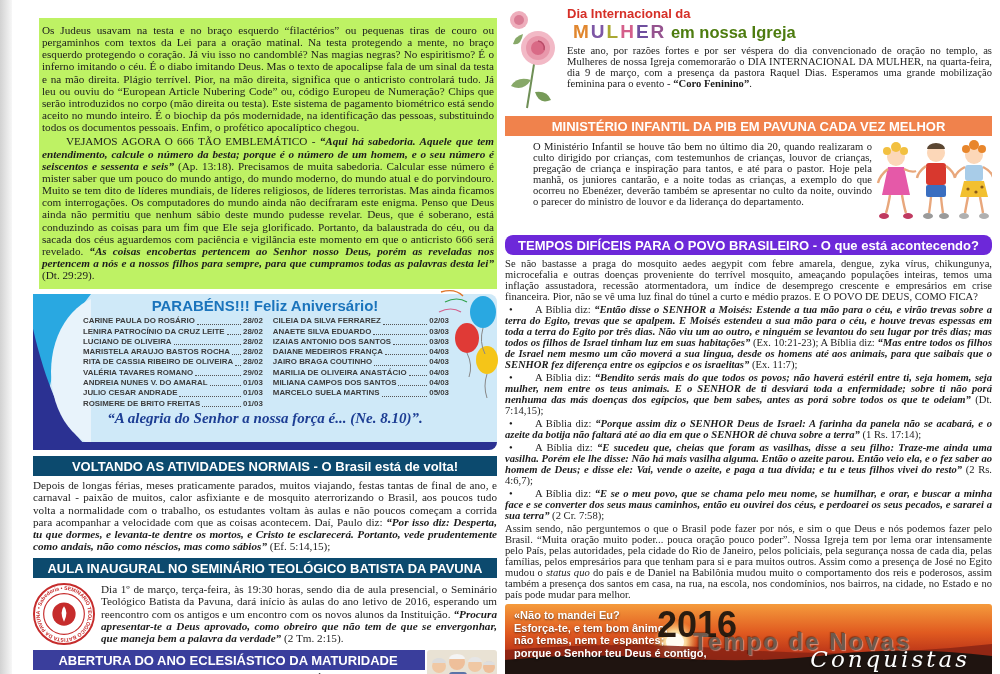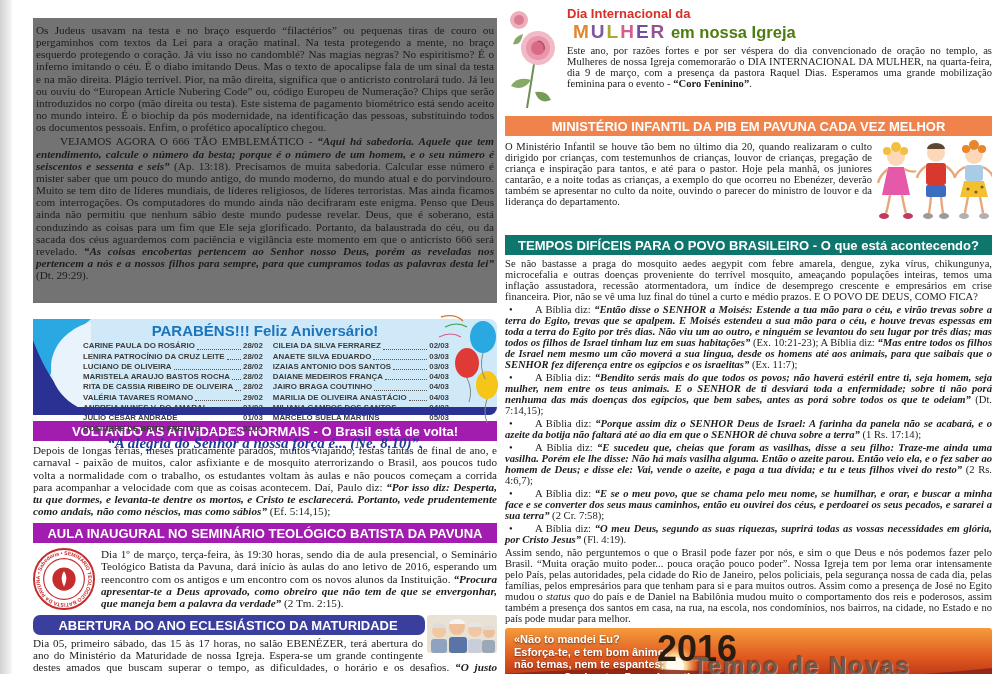--- a/index.html
+++ b/index.html
@@ -4,68 +4,68 @@
 <style>
   html,body{margin:0;padding:0;}
   body{width:1000px;height:674px;background:#ffffff;position:relative;overflow:hidden;
        font-family:"Liberation Serif",serif;}
   .page{position:absolute;inset:0;}
   .page-edge{position:absolute;left:0;top:0;width:12px;height:100%;
              background:linear-gradient(90deg,#d2d2d2,#f7f7f7);}
   .col-left{position:absolute;left:33px;top:0;width:464px;}
   .col-right{position:absolute;left:505px;top:0;width:487px;}
 
-  .cream{background:#737373;padding:4px 3px 20px 3px;margin-top:18px;}
+  .cream{background:#bef264;padding:4px 3px 6px 3px;margin-top:18px;margin-left:6px;}
   .body-l{font-size:11.2px;line-height:12.15px;text-align:justify;color:#1c1c1c;margin:2px 0;}
   .body-r{font-size:10.6px;line-height:11.0px;text-align:justify;color:#1c1c1c;margin:2px 0;}
   .indent{text-indent:24px;}
   .seg.bi{font-weight:700;font-style:italic;}
   .seg.b{font-weight:700;}
   .seg.i{font-style:italic;}
 
   .hdr{font-family:"Liberation Sans",sans-serif;font-weight:700;color:#fff;text-align:center;
        font-size:13px;line-height:15px;padding:3px 0 2px;margin:6px 0 3px;}
-  .red{background:#a21caf;}
+  .red{background:#0c4a6e;}
   .blue{background:#3a3e9c;}
   .orange{background:#f0824c;}
-  .green{background:#0f766e;}
+  .green{background:#6d28d9;border-radius:8px;}
 
   
-  .bday{position:relative;margin-top:16px;height:96px;background:#cfe9f8;border-radius:8px;}
+  .bday{position:relative;margin-top:5px;height:156px;background:#cfe9f8;border-radius:8px;}
   .bday-decor{position:absolute;left:0;top:0;height:100%;width:58px;}
   .balloons{position:absolute;right:-2px;top:-8px;width:62px;height:118px;}
   .bday-title{font-family:"Liberation Sans",sans-serif;font-weight:700;font-size:15px;
               color:#1b74bc;text-align:center;padding-top:3px;position:relative;}
   .bday-cols{display:flex;gap:10px;margin:2px 48px 0 50px;position:relative;}
   .bday-col{flex:1;}
   .bday-row{display:flex;align-items:flex-end;font-family:"Liberation Sans",sans-serif;
             font-weight:700;font-size:7.9px;color:#3c3c3c;line-height:10.3px;white-space:nowrap;}
   .bday-dots{flex:1;border-bottom:1.5px dotted #555;margin:0 2px 2px 2px;min-width:6px;}
   .bday-quote{font-size:15px;font-weight:700;font-style:italic;color:#1d3e94;
               text-align:center;margin-top:1px;position:relative;}
   .bday-strip{position:absolute;left:0;right:0;bottom:0;height:8px;background:#2b3192;
               border-radius:0 0 8px 8px;}
 
   .aula-wrap{overflow:hidden;}
   .seal{float:left;width:62px;height:62px;margin:2px 6px 0 0;}
   .maturidade{position:relative;margin-top:4px;}
-  .maturidade .hdr{margin:0 72px 2px 0;border-radius:7px;}
+  .maturidade .hdr{margin:0 72px 2px 0;}
   .seniors-float{float:right;width:70px;height:38px;margin:0 0 1px 4px;}
 
   
   .mulher-sec{overflow:hidden;padding-top:6px;}
   .rose{float:left;width:58px;height:102px;margin:2px 4px 0 0;}
   .mulher-l1{font-family:"Liberation Sans",sans-serif;font-weight:700;font-size:13px;
              color:#d62f27;margin-left:4px;}
   .mulher-l2{margin-left:68px;margin-top:0px;white-space:nowrap;}
   .mulher-word{font-family:"Liberation Sans",sans-serif;font-weight:700;font-size:19px;
                letter-spacing:2px;}
   .mulher-suffix{font-family:"Liberation Sans",sans-serif;font-weight:700;font-size:16.5px;
                  color:#4d7c0f;}
-  .infantil-wrap{overflow:hidden;}
+  .infantil-wrap{overflow:hidden;margin-left:28px;}
   .children{float:right;width:116px;height:88px;margin:0 0 2px 4px;}
 
   .bullet{position:relative;}
   .bullet::before{content:"•";display:inline-block;width:26px;padding-left:4px;}
 
   
   .banner{position:relative;margin-top:4px;height:72px;border-radius:3px;overflow:hidden;}
   .banner-bg{position:absolute;inset:0;width:100%;height:100%;}
   .verse{position:absolute;left:9px;top:5px;font-family:"Liberation Sans",sans-serif;
          font-weight:700;font-size:11px;line-height:12.6px;color:#fff;
@@ -300,21 +300,20 @@
     </div>
 
     <div class="hdr green">TEMPOS DIFÍCEIS PARA O POVO BRASILEIRO - O que está acontecendo?</div>
     <p class="body-r"><span class="seg">Se não bastasse a praga do mosquito aedes aegypit com febre amarela, dengue, zyka vírus, chikungunya, microcefalia e outras doenças proveniente do terrível mosquito, ameaçando populações inteiras, temos uma inflação assustadora, recessão atormentadora, um índice de desemprego crescente e empresários em crise financeira. Pior, não se vê uma luz final do túnel a curto e médio prazos. E O POVO DE DEUS, COMO FICA?</span></p>
     <div>
       <p class="body-r bullet"><span class="seg">A Bíblia diz: </span><span class="seg bi">“Então disse o SENHOR a Moisés: Estende a tua mão para o céu, e virão trevas sobre a terra do Egito, trevas que se apalpem. E Moisés estendeu a sua mão para o céu, e houve trevas espessas em toda a terra do Egito por três dias. Não viu um ao outro, e ninguém se levantou do seu lugar por três dias; mas todos os filhos de Israel tinham luz em suas habitações”</span><span class="seg"> (Ex. 10:21-23); A Bíblia diz: </span><span class="seg bi">“Mas entre todos os filhos de Israel nem mesmo um cão moverá a sua língua, desde os homens até aos animais, para que saibais que o SENHOR fez diferença entre os egípcios e os israelitas”</span><span class="seg"> (Ex. 11:7);</span></p>
       <p class="body-r bullet"><span class="seg">A Bíblia diz: </span><span class="seg bi">“Bendito serás mais do que todos os povos; não haverá estéril entre ti, seja homem, seja mulher, nem entre os teus animais. E o SENHOR de ti desviará toda a enfermidade; sobre ti não porá nenhuma das más doenças dos egípcios, que bem sabes, antes as porá sobre todos os que te odeiam”</span><span class="seg"> (Dt. 7:14,15);</span></p>
       <p class="body-r bullet"><span class="seg">A Bíblia diz: </span><span class="seg bi">“Porque assim diz o SENHOR Deus de Israel: A farinha da panela não se acabará, e o azeite da botija não faltará até ao dia em que o SENHOR dê chuva sobre a terra”</span><span class="seg"> (1 Rs. 17:14);</span></p>
       <p class="body-r bullet"><span class="seg">A Bíblia diz: </span><span class="seg bi">“E sucedeu que, cheias que foram as vasilhas, disse a seu filho: Traze-me ainda uma vasilha. Porém ele lhe disse: Não há mais vasilha alguma. Então o azeite parou. Então veio ela, e o fez saber ao homem de Deus; e disse ele: Vai, vende o azeite, e paga a tua dívida; e tu e teus filhos vivei do resto”</span><span class="seg"> (2 Rs. 4:6,7);</span></p>
       <p class="body-r bullet"><span class="seg">A Bíblia diz: </span><span class="seg bi">“E se o meu povo, que se chama pelo meu nome, se humilhar, e orar, e buscar a minha face e se converter dos seus maus caminhos, então eu ouvirei dos céus, e perdoarei os seus pecados, e sararei a sua terra”</span><span class="seg"> (2 Cr. 7:58);</span></p>
-      <p class="body-r bullet"><span class="seg">A Bíblia diz: </span><span class="seg bi">“O meu Deus, segundo as suas riquezas, suprirá todas as vossas necessidades em glória, por Cristo Jesus”</span><span class="seg"> (Fl. 4:19).</span></p>
     </div>
     <p class="body-r"><span class="seg">Assim sendo, não perguntemos o que o Brasil pode fazer por nós, e sim o que Deus e nós podemos fazer pelo Brasil. “Muita oração muito poder... pouca oração pouco poder”. Nossa Igreja tem por lema orar intensamente pelo País, pelas autoridades, pela cidade do Rio de Janeiro, pelos policiais, pela segurança nossa de cada dia, pelas famílias, pelos empresários para que tenham para si e para muitos outros. Assim como a presença de José no Egito mudou o </span><span class="seg i">status quo</span><span class="seg"> do país e de Daniel na Babilônia mudou muito o comportamento dos reis e poderosos, assim também a presença dos santos em casa, na rua, na escola, nos condomínios, nos bairros, na cidade, no Estado e no país pode mudar para melhor.</span></p>
 
     <div class="banner">
       <svg class="banner-bg" viewBox="0 0 487 72" preserveAspectRatio="none">
         <defs>
           <linearGradient id="sky" x1="0" y1="0" x2="0" y2="1">
             <stop offset="0" stop-color="#f59b3c"></stop>
             <stop offset="0.4" stop-color="#e05a20"></stop>
             <stop offset="0.7" stop-color="#b93318"></stop>

